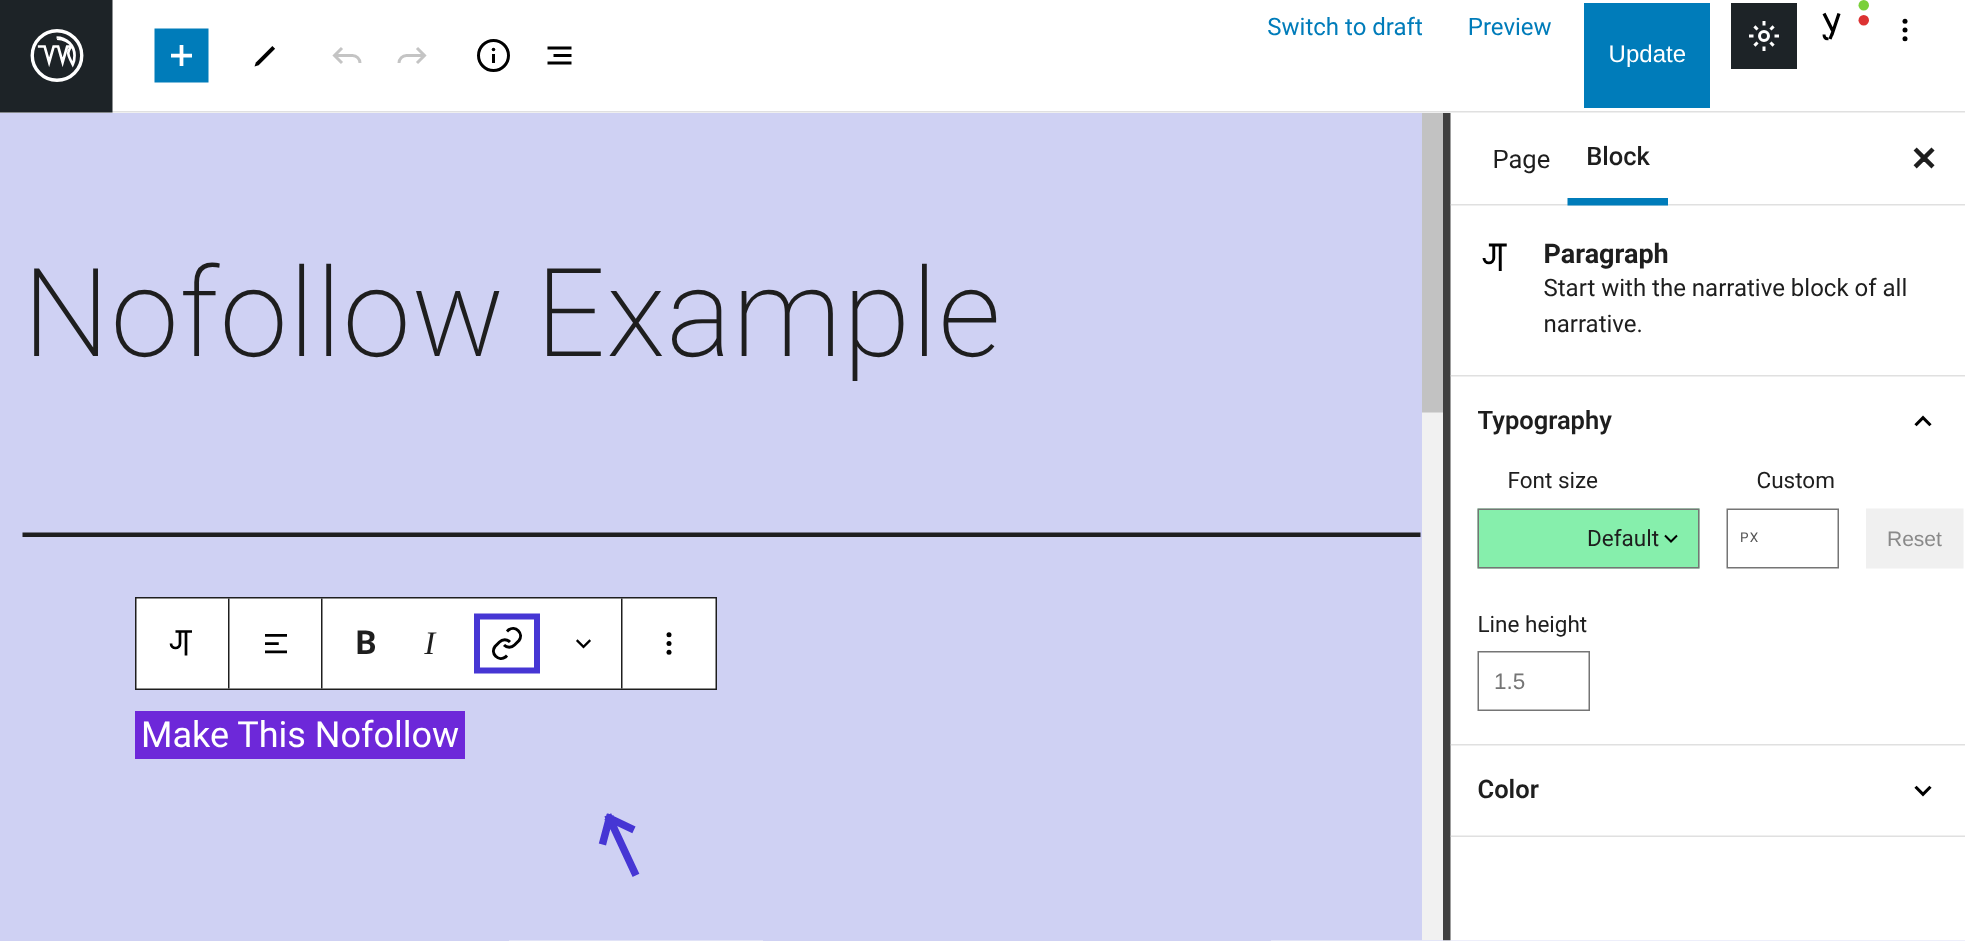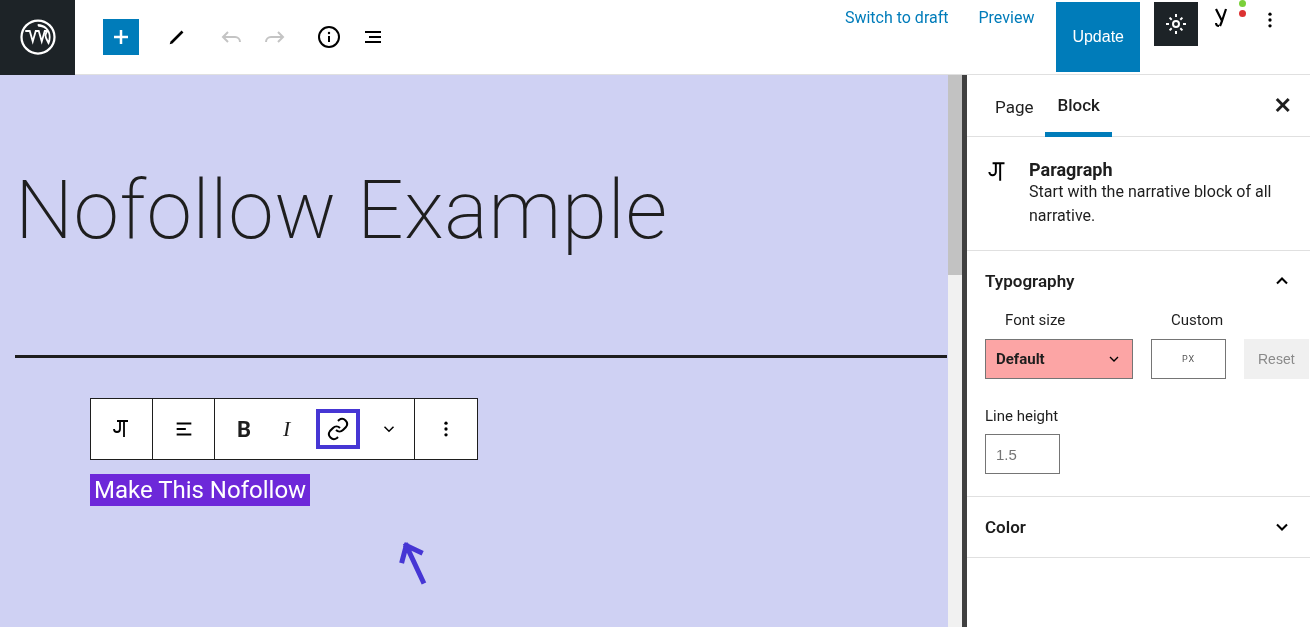--- a/index.html
+++ b/index.html
@@ -38,22 +38,22 @@
     .close-x { position: absolute; right: 18px; top: 18px; font-size: 22px; font-weight: 700; cursor: pointer; color: #1e1e1e; }
     .block-info { padding: 22px 18px; display: flex; gap: 18px; border-bottom: 1px solid #e0e0e0; }
     .block-title { font-weight: 700; font-size: 18px; margin-bottom: 0; }
     .block-desc { font-size: 16px; color: #1e1e1e; line-height: 1.5; }
     .panel { border-bottom: 1px solid #e0e0e0; }
     .panel-header { display: flex; align-items: center; justify-content: space-between; padding: 20px 18px; cursor: pointer; }
     .panel-title { font-weight: 600; font-size: 17px; }
     .panel-body { padding: 0 18px 22px; }
     .field-row { display: flex; gap: 18px; align-items: flex-end; }
     .field-label { font-size: 15px; color: #1e1e1e; margin-bottom: 10px; display: block; margin-left: 20px; }
-    .select { border: 1px solid #757575; height: 40px; padding: 6px 10px; font-size: 15px; width: 148px; display: flex; align-items: center; justify-content: space-between; cursor: pointer; background: #fca5a5; font-weight: bold; }
-    .custom-box { border: 1px solid #757575; height: 40px; width: 75px; padding: 18px 8px; position: relative; display: flex; align-items: center; justify-content: center; }
+    .select { border: 1px solid #757575; height: 40px; padding: 6px 10px; font-size: 15px; width: 148px; display: flex; align-items: center; justify-content: flex-end; cursor: pointer; background: #86efac; }
+    .custom-box { border: 1px solid #757575; height: 40px; width: 75px; padding: 18px 8px; position: relative; display: flex; align-items: center; justify-content: flex-start; }
     .px-label { font-size: 9px; color: #555; letter-spacing: 1px; }
     .reset-btn { background: #f0f0f0; border: none; color: #898989; font-size: 14px; height: 40px; padding: 0 14px; cursor: pointer; }
     .lh-label { font-size: 15px; margin-top: 28px; margin-bottom: 9px; }
     .lh-input { border: 1px solid #757575; width: 75px; height: 40px; padding: 0 10px; font-size: 15px; color: #757575; }
     svg { display: block; }
   </style>
 </head>
 <body>
 
 <div class="header">

